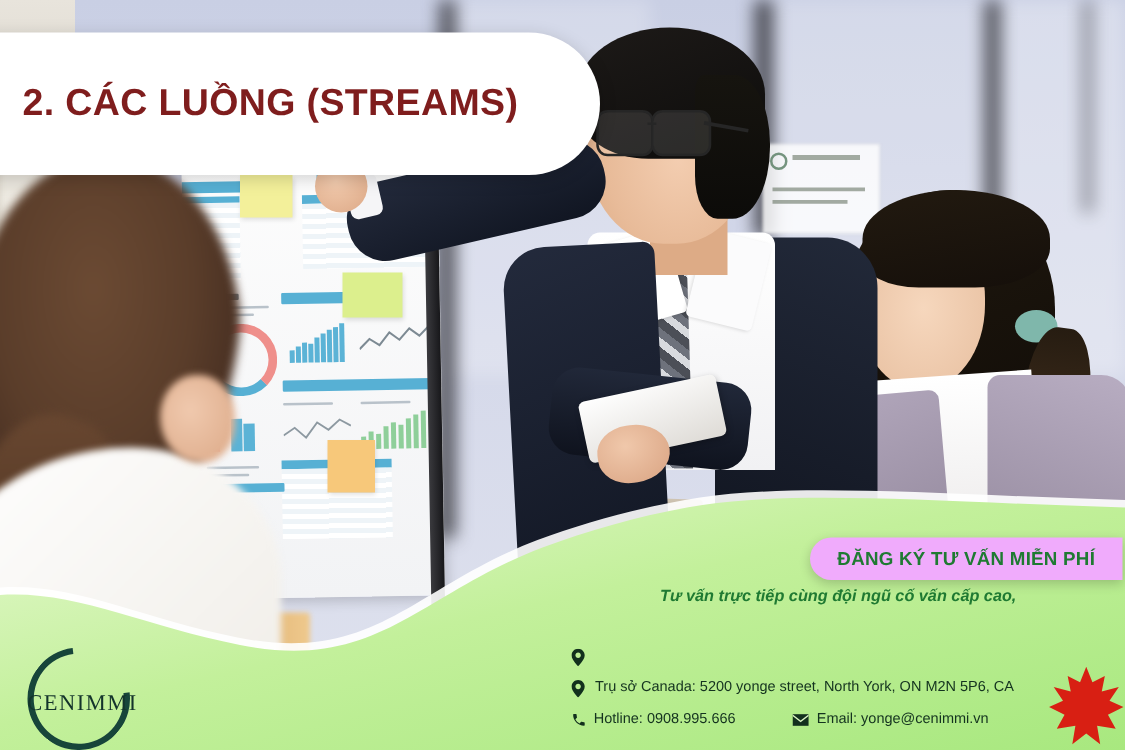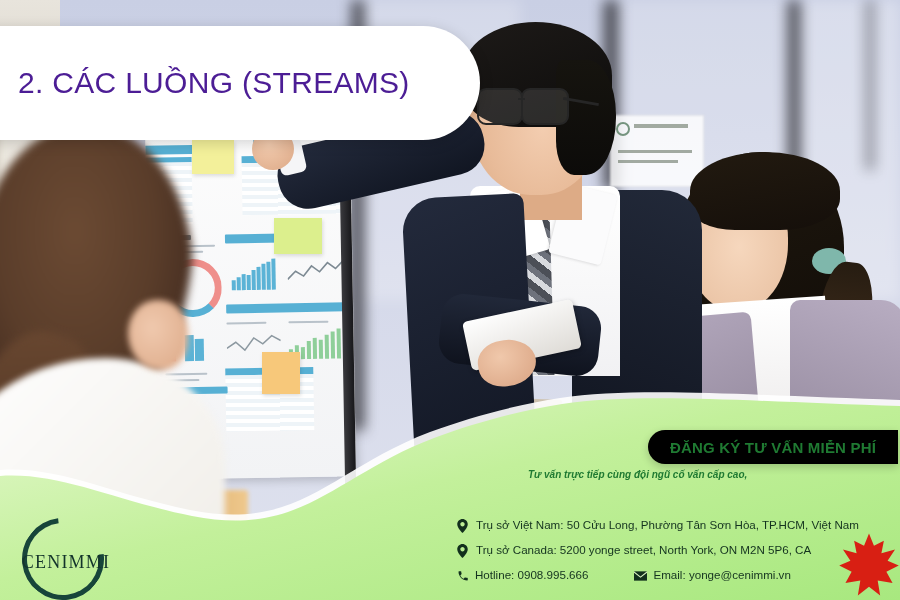--- a/index.html
+++ b/index.html
@@ -266,44 +266,44 @@
 
   
   .title-banner{
     position:absolute;left:-40px;top:26px;width:520px;height:114px;
     background:#ffffff;border-radius:0 60px 60px 0;
     box-shadow:0 3px 14px rgba(0,0,0,.17);
     display:flex;flex-direction:column;justify-content:center;
     padding-left:58px;box-sizing:border-box;
   }
   .title-line{
-    color:#4c1d95;font-size:30px;font-weight:normal;letter-spacing:.3px;
+    color:#7f1d1d;font-size:30px;font-weight:bold;letter-spacing:.3px;
     line-height:1.18;text-transform:uppercase;white-space:nowrap;
   }
 
   
   .green-panel{
     position:absolute;left:0;top:0;width:900px;height:600px;
     pointer-events:none;
   }
 
   .pill-badge{
     position:absolute;left:648px;top:430px;width:250px;height:34px;
-    background:#000000;border-radius:20px 0 0 20px;
+    background:#f0abfc;border-radius:20px 0 0 20px;
     box-shadow:0 3px 9px rgba(0,0,0,.2);
     display:flex;align-items:center;justify-content:center;
   }
   .pill-badge span{
     color:#1f7a32;font-size:15px;font-weight:bold;letter-spacing:.2px;
     white-space:nowrap;
   }
 
   .tagline{
     position:absolute;left:528px;top:468px;width:372px;
-    color:#1f7a32;font-size:10px;font-weight:bold;font-style:italic;
+    color:#1f7a32;font-size:13px;font-weight:bold;font-style:italic;
     line-height:1.34;
   }
 
   .contact{
     position:absolute;left:456px;top:518px;width:444px;
     color:#14331f;font-size:11.6px;line-height:1.1;
   }
   .crow{display:flex;align-items:center;gap:7px;margin-bottom:10px;}
   .crow-split{display:flex;align-items:center;gap:46px;margin-bottom:0;}
   .cgrp{display:flex;align-items:center;gap:6px;}
@@ -512,21 +512,20 @@
   </div>
 
   <div class="contact">
 
     <div class="crow">
       <span class="cicon">
         <svg width="11" height="14" viewBox="0 0 24 32">
             <path d="M12,0 C5.4,0 0,5.4 0,12 C0,21 12,32 12,32 C12,32 24,21 24,12 C24,5.4 18.6,0 12,0 Z M12,17 C9.2,17 7,14.8 7,12 C7,9.2 9.2,7 12,7 C14.8,7 17,9.2 17,12 C17,14.8 14.8,17 12,17 Z" fill="#12301d"></path>
           </svg>
       </span>
-      <span class="ctext">Trụ sở Việt Nam: 50 Cửu Long, Phường Tân Sơn Hòa, TP.HCM, Việt Nam</span>
     </div>
 
     <div class="crow">
       <span class="cicon">
         <svg width="11" height="14" viewBox="0 0 24 32">
             <path d="M12,0 C5.4,0 0,5.4 0,12 C0,21 12,32 12,32 C12,32 24,21 24,12 C24,5.4 18.6,0 12,0 Z M12,17 C9.2,17 7,14.8 7,12 C7,9.2 9.2,7 12,7 C14.8,7 17,9.2 17,12 C17,14.8 14.8,17 12,17 Z" fill="#12301d"></path>
           </svg>
       </span>
       <span class="ctext">Trụ sở Canada: 5200 yonge street, North York, ON M2N 5P6, CA</span>
     </div>

